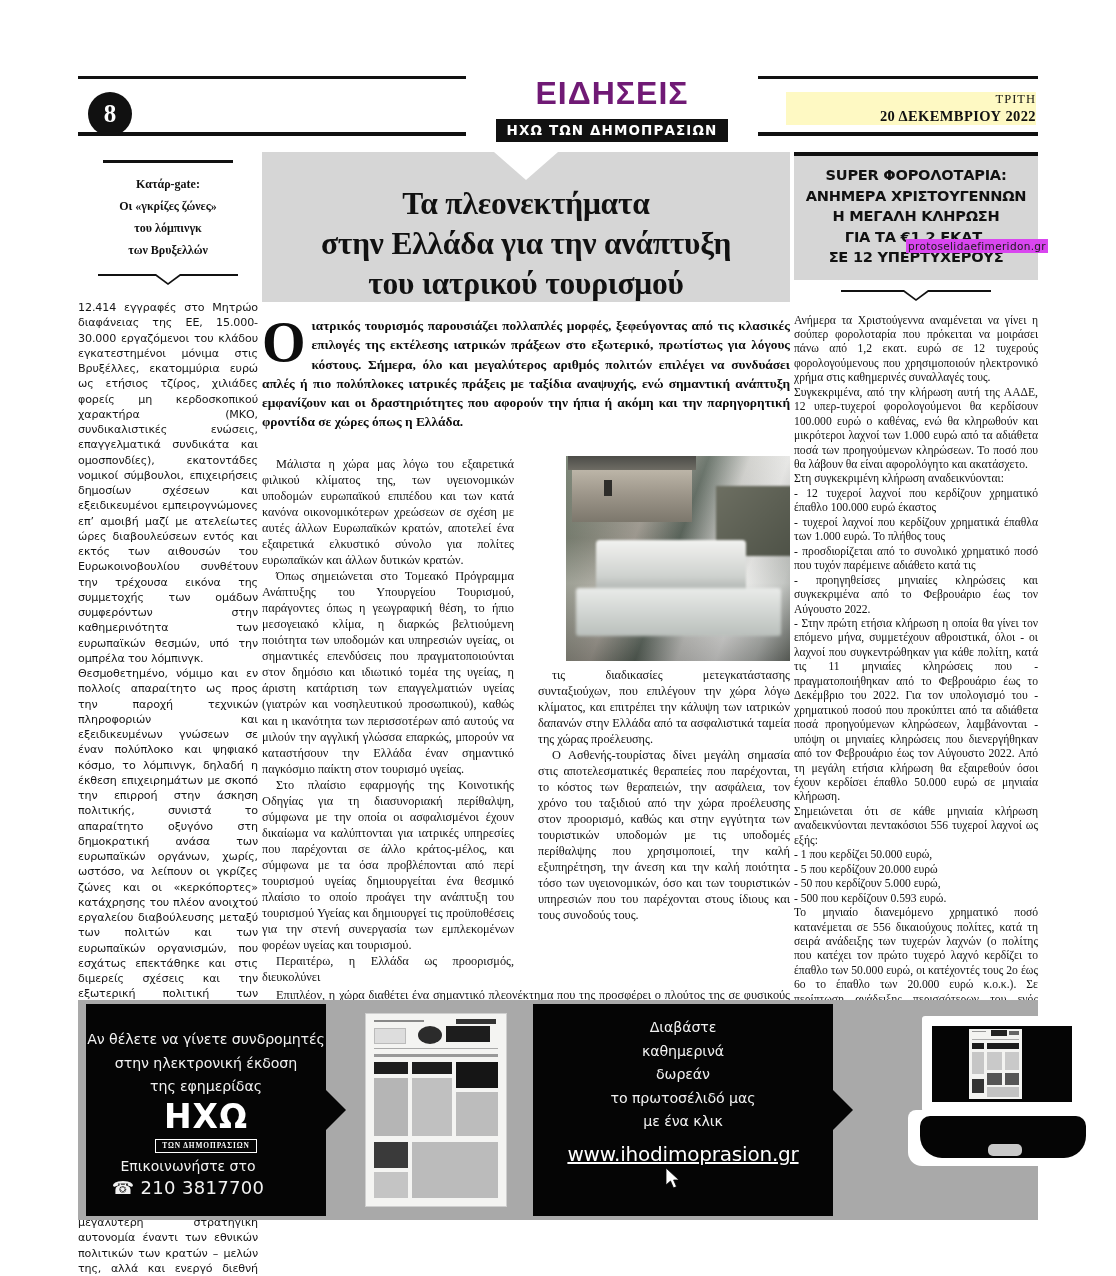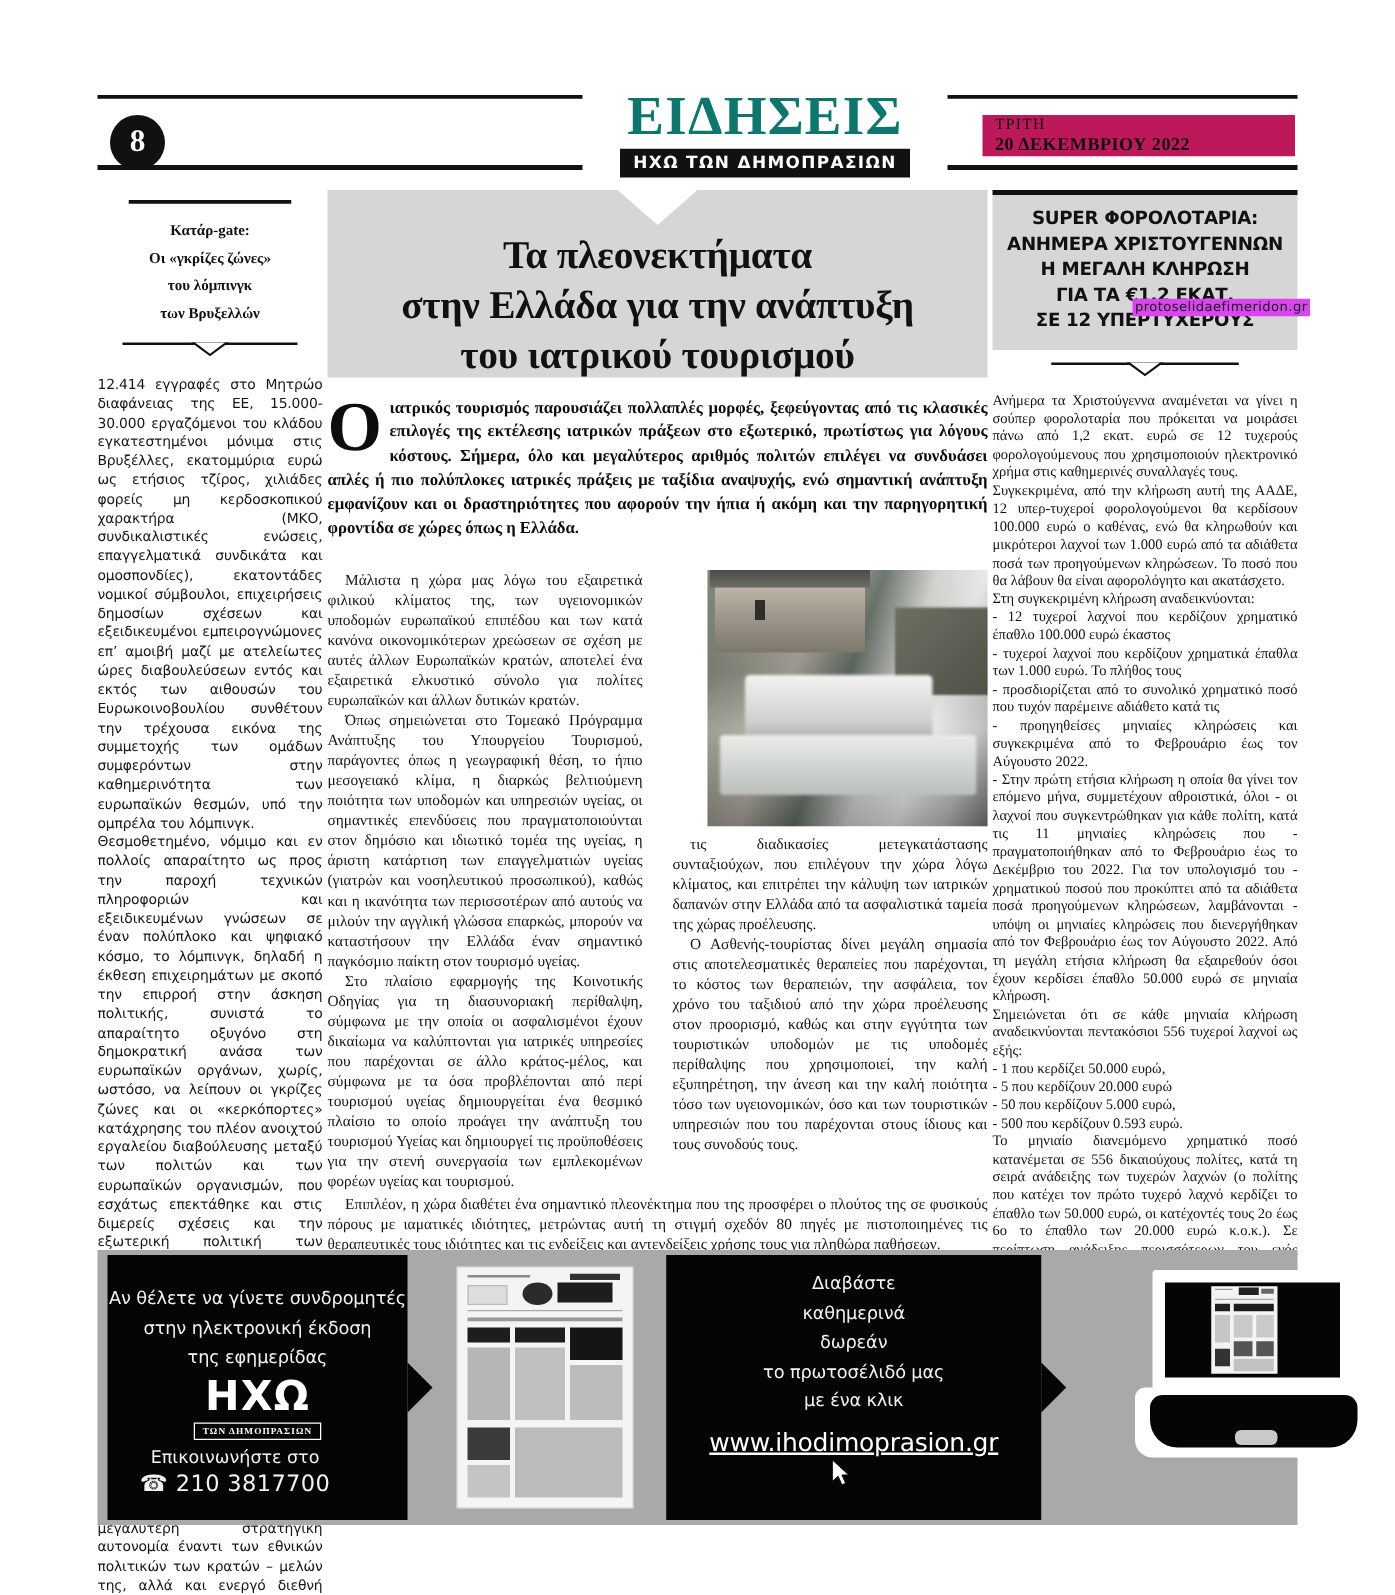--- a/index.html
+++ b/index.html
@@ -16,30 +16,30 @@
   .masthead{position:absolute;left:78px;top:70px;width:960px;height:70px;}
   .mast-rule-top{position:absolute;left:0;top:6px;width:960px;height:3px;background:#111;}
   .mast-rule-bot{position:absolute;left:0;top:62px;width:960px;height:4px;background:#111;}
   .page-badge{
     position:absolute;left:10px;top:22px;width:44px;height:44px;border-radius:50%;
     background:#111;color:#fff;font-family:"Liberation Serif",serif;font-weight:bold;
     font-size:25px;line-height:44px;text-align:center;letter-spacing:0;
   }
   .mast-center{position:absolute;left:388px;top:0px;width:280px;text-align:center;background:#fff;padding:0 6px;}
   .mast-title{
-    font-family:Liberation Serif, serif;font-weight:bold;font-size:44px;line-height:46px;
-    letter-spacing:1px;color:#0f766e;
+    font-family:Liberation Sans, sans-serif;font-weight:bold;font-size:32px;line-height:46px;
+    letter-spacing:1px;color:#701a75;
   }
   .mast-sub{
     display:inline-block;background:#111;color:#fff;
     font-family:"DejaVu Sans", sans-serif;font-weight:bold;font-size:13.5px;letter-spacing:1.1px;
     padding:3px 11px 4px 11px;margin-top:3px;
   }
   .mast-date{
-    position:absolute;right:2px;top:22px;width:240px;text-align:left;background:#be185d;padding-left:10px;
+    position:absolute;right:2px;top:22px;width:240px;text-align:right;background:#fef9c3;padding-left:10px;
     font-family:"Liberation Serif",serif;color:#111;
   }
   .mast-date .d1{font-size:12.5px;letter-spacing:1px;}
   .mast-date .d2{font-size:14.5px;font-weight:bold;letter-spacing:.4px;margin-top:1px;}
 
   
   .col{position:absolute;}
   .col-left{left:78px;top:152px;width:180px;}
   .col-mid{left:262px;top:152px;width:528px;}
   .col-right{left:794px;top:152px;width:244px;}
@@ -276,20 +276,21 @@
           <div class="fall1"></div>
           <div class="fall2"></div>
         </div>
         <p>τις διαδικασίες μετεγκατάστασης συνταξιούχων, που επιλέγουν την χώρα λόγω κλίματος, και επιτρέπει την κάλυψη των ιατρικών δαπανών στην Ελλάδα από τα ασφαλιστικά ταμεία της χώρας προέλευσης.</p>
         <p>Ο Ασθενής-τουρίστας δίνει μεγάλη σημασία στις αποτελεσματικές θεραπείες που παρέχονται, το κόστος των θεραπειών, την ασφάλεια, τον χρόνο του ταξιδιού από την χώρα προέλευσης στον προορισμό, καθώς και στην εγγύτητα των τουριστικών υποδομών με τις υποδομές περίθαλψης που χρησιμοποιεί, την καλή εξυπηρέτηση, την άνεση και την καλή ποιότητα τόσο των υγειονομικών, όσο και των τουριστικών υπηρεσιών που του παρέχονται στους ίδιους και τους συνοδούς τους.</p>
       </div>
       <div class="mc mc-left serif-body">
         <p>Μάλιστα η χώρα μας λόγω του εξαιρετικά φιλικού κλίματος της, των υγειονομικών υποδομών ευρωπαϊκού επιπέδου και των κατά κανόνα οικονομικότερων χρεώσεων σε σχέση με αυτές άλλων Ευρωπαϊκών κρατών, αποτελεί ένα εξαιρετικά ελκυστικό σύνολο για πολίτες ευρωπαϊκών και άλλων δυτικών κρατών.</p>
         <p>Όπως σημειώνεται στο Τομεακό Πρόγραμμα Ανάπτυξης του Υπουργείου Τουρισμού, παράγοντες όπως η γεωγραφική θέση, το ήπιο μεσογειακό κλίμα, η διαρκώς βελτιούμενη ποιότητα των υποδομών και υπηρεσιών υγείας, οι σημαντικές επενδύσεις που πραγματοποιούνται στον δημόσιο και ιδιωτικό τομέα της υγείας, η άριστη κατάρτιση των επαγγελματιών υγείας (γιατρών και νοσηλευτικού προσωπικού), καθώς και η ικανότητα των περισσοτέρων από αυτούς να μιλούν την αγγλική γλώσσα επαρκώς, μπορούν να καταστήσουν την Ελλάδα έναν σημαντικό παγκόσμιο παίκτη στον τουρισμό υγείας.</p>
         <p>Στο πλαίσιο εφαρμογής της Κοινοτικής Οδηγίας για τη διασυνοριακή περίθαλψη, σύμφωνα με την οποία οι ασφαλισμένοι έχουν δικαίωμα να καλύπτονται για ιατρικές υπηρεσίες που παρέχονται σε άλλο κράτος-μέλος, και σύμφωνα με τα όσα προβλέπονται από περί τουρισμού υγείας δημιουργείται ένα θεσμικό πλαίσιο το οποίο προάγει την ανάπτυξη του τουρισμού Υγείας και δημιουργεί τις προϋποθέσεις για την στενή συνεργασία των εμπλεκομένων φορέων υγείας και τουρισμού.</p>
+        <p>Περαιτέρω, η Ελλάδα ως προορισμός, διευκολύνει</p>
       </div>
       <div class="mid-full serif-body">
         <p>Επιπλέον, η χώρα διαθέτει ένα σημαντικό πλεονέκτημα που της προσφέρει ο πλούτος της σε φυσικούς πόρους με ιαματικές ιδιότητες, μετρώντας αυτή τη στιγμή σχεδόν 80 πηγές με πιστοποιημένες τις θεραπευτικές τους ιδιότητες και τις ενδείξεις και αντενδείξεις χρήσης τους για πληθώρα παθήσεων.</p>
         <p>Υπενθυμίζεται ότι ο υπουργός Τουρισμού κ. Βασίλης Κικίλιας προανήγγειλε μέσω του Travel.gr (διαβάστε ολόκληρη τη συνέντευξη εδώ) ότι ετοιμάζεται ένα Νομοσχέδιο για τον ιατρικό τουρισμό το οποίο θα καθορίζει αφενός το πλαίσιο ανάπτυξης και λειτουργίας του Τουρισμού Υγείας και Ευεξίας και αφετέρου τους όρους οργάνωσης και λειτουργίας των φορέων του δημόσιου και ιδιωτικού τομέα που θα παρέχουν τις υπηρεσίες αυτές.</p>
       </div>
     </div>
   </div>
 
   <div class="col col-right">
     <div class="right-rule"></div>

